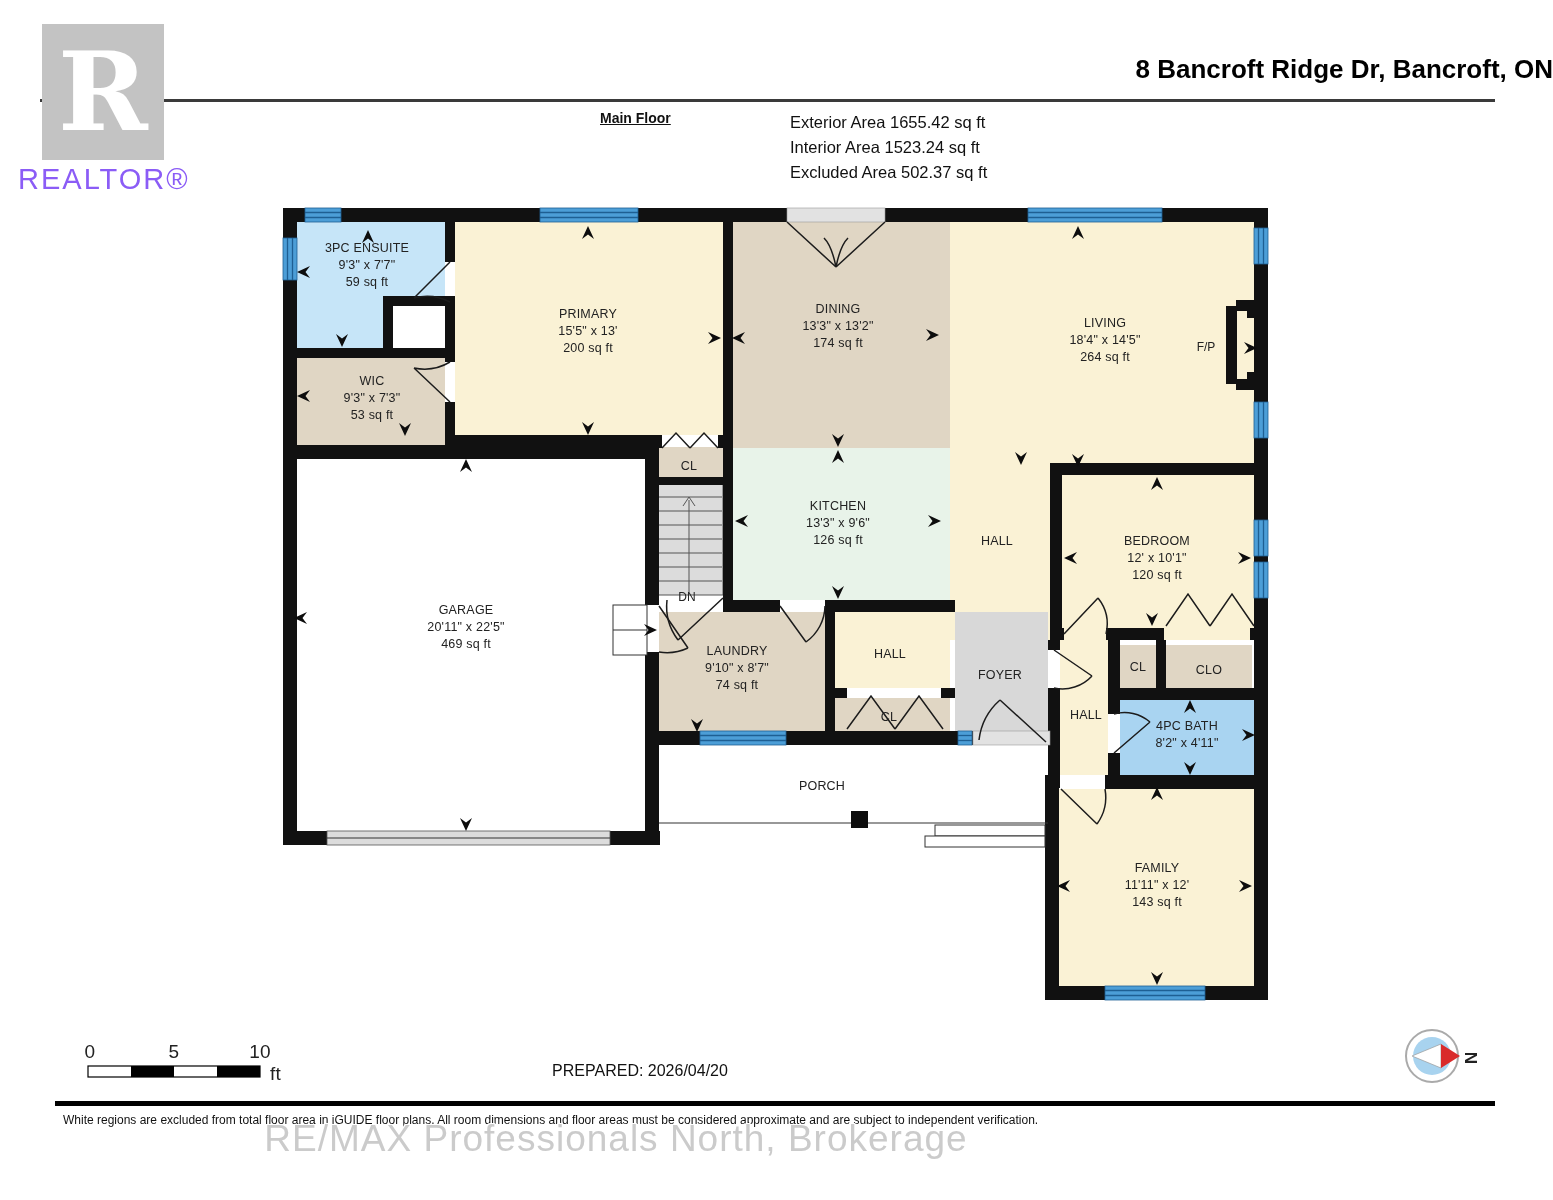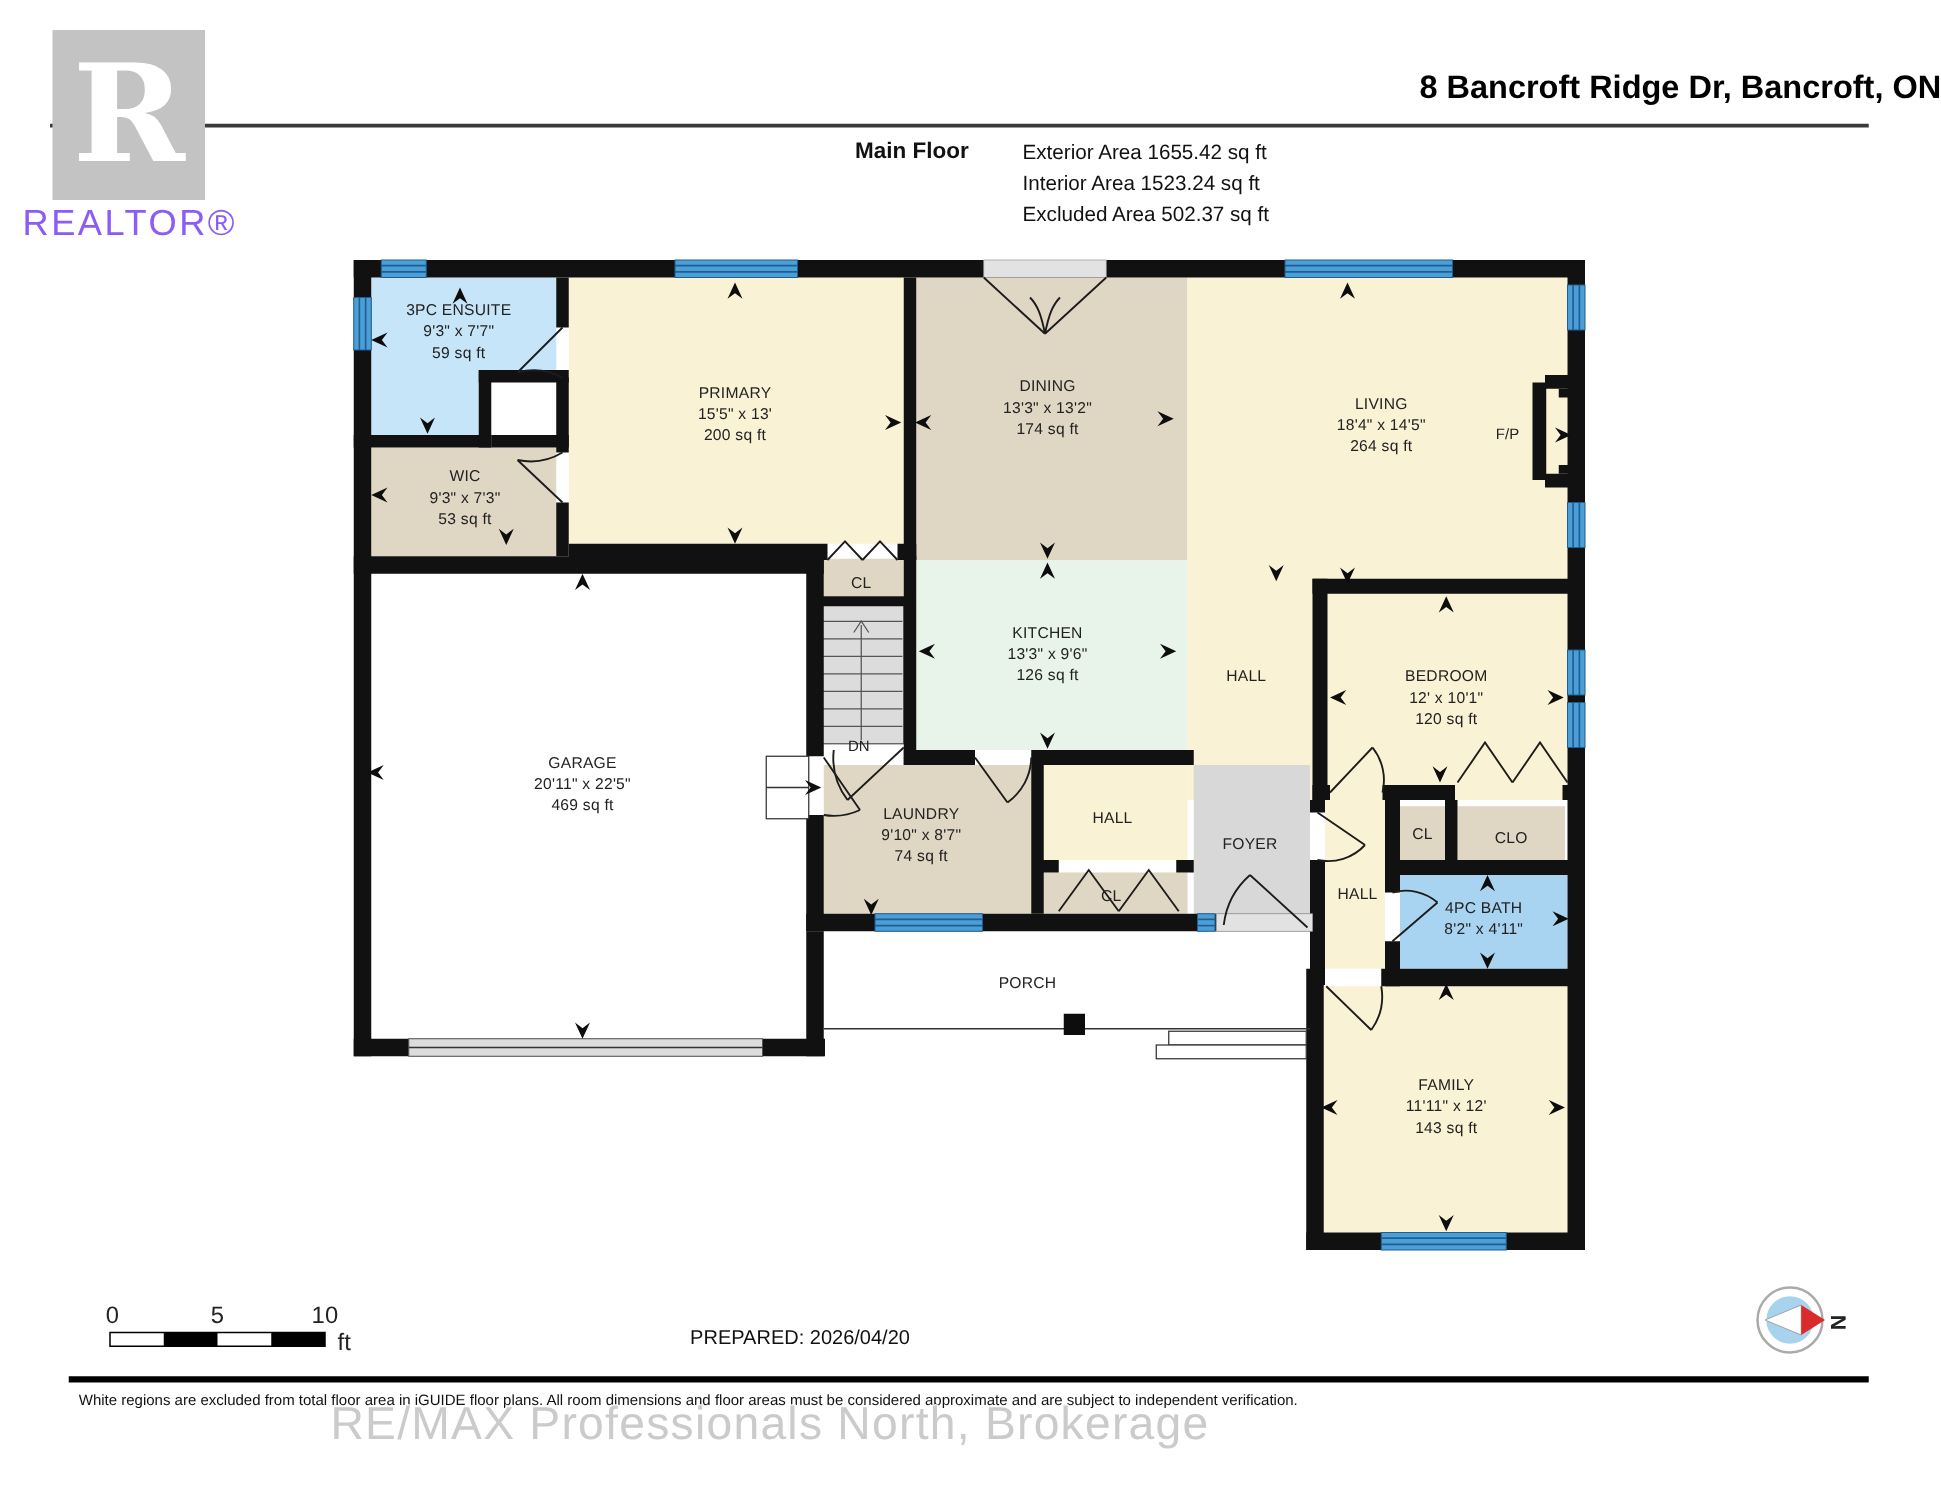--- a/index.html
+++ b/index.html
@@ -6,23 +6,23 @@
   #page{position:relative;width:1553px;height:1200px;background:#fff;overflow:hidden;
         font-family:"Liberation Sans",sans-serif;color:#111;}
   
   #logo-block{position:absolute;left:42px;top:24px;width:122px;height:136px;background:#c3c3c3;
               display:flex;align-items:center;justify-content:center;}
   #logo-block span{font-family:"DejaVu Serif",serif;font-weight:bold;font-size:108px;color:#fff;line-height:1;}
   #logo-text{position:absolute;left:18px;top:163px;font-size:29px;color:#8b5cf6;letter-spacing:2px;}
   #header-rule{position:absolute;left:40px;top:99px;width:1455px;height:3px;background:#3a3a3a;}
   #page-title{position:absolute;left:0;top:54px;width:100%;text-align:right;
               font-size:26px;font-weight:bold;color:#000;}
-  #floor-label{position:absolute;left:600px;top:110px;width:175px;text-align:right;
-               font-size:18px;font-weight:bold;}
-  #floor-stats{position:absolute;left:790px;top:110px;font-size:16.5px;line-height:25px;margin-left:28px;}
+  #floor-label{position:absolute;left:600px;top:110px;width:175px;
+               font-size:14px;font-weight:bold;text-decoration:underline;}
+  #floor-stats{position:absolute;left:790px;top:110px;font-size:16.5px;line-height:25px;}
   
   svg{position:absolute;left:0;top:0;}
   .wall{fill:var(--wall);}
   .f-cream{fill:var(--cream);} .f-tan{fill:var(--tan);} .f-mint{fill:var(--mint);}
   .f-blue{fill:var(--blue-light);} .f-bath{fill:var(--blue-bath);} .f-gray{fill:var(--gray);}
   .f-white{fill:#ffffff;}
   .win-rect{fill:var(--window);stroke:var(--window-line);stroke-width:0.8;}
   .win-line{stroke:var(--window-line);stroke-width:1.3;}
   .door{stroke:#1c1c1c;stroke-width:1.5;fill:none;}
   .thin{stroke:#333;stroke-width:1.2;fill:none;}

